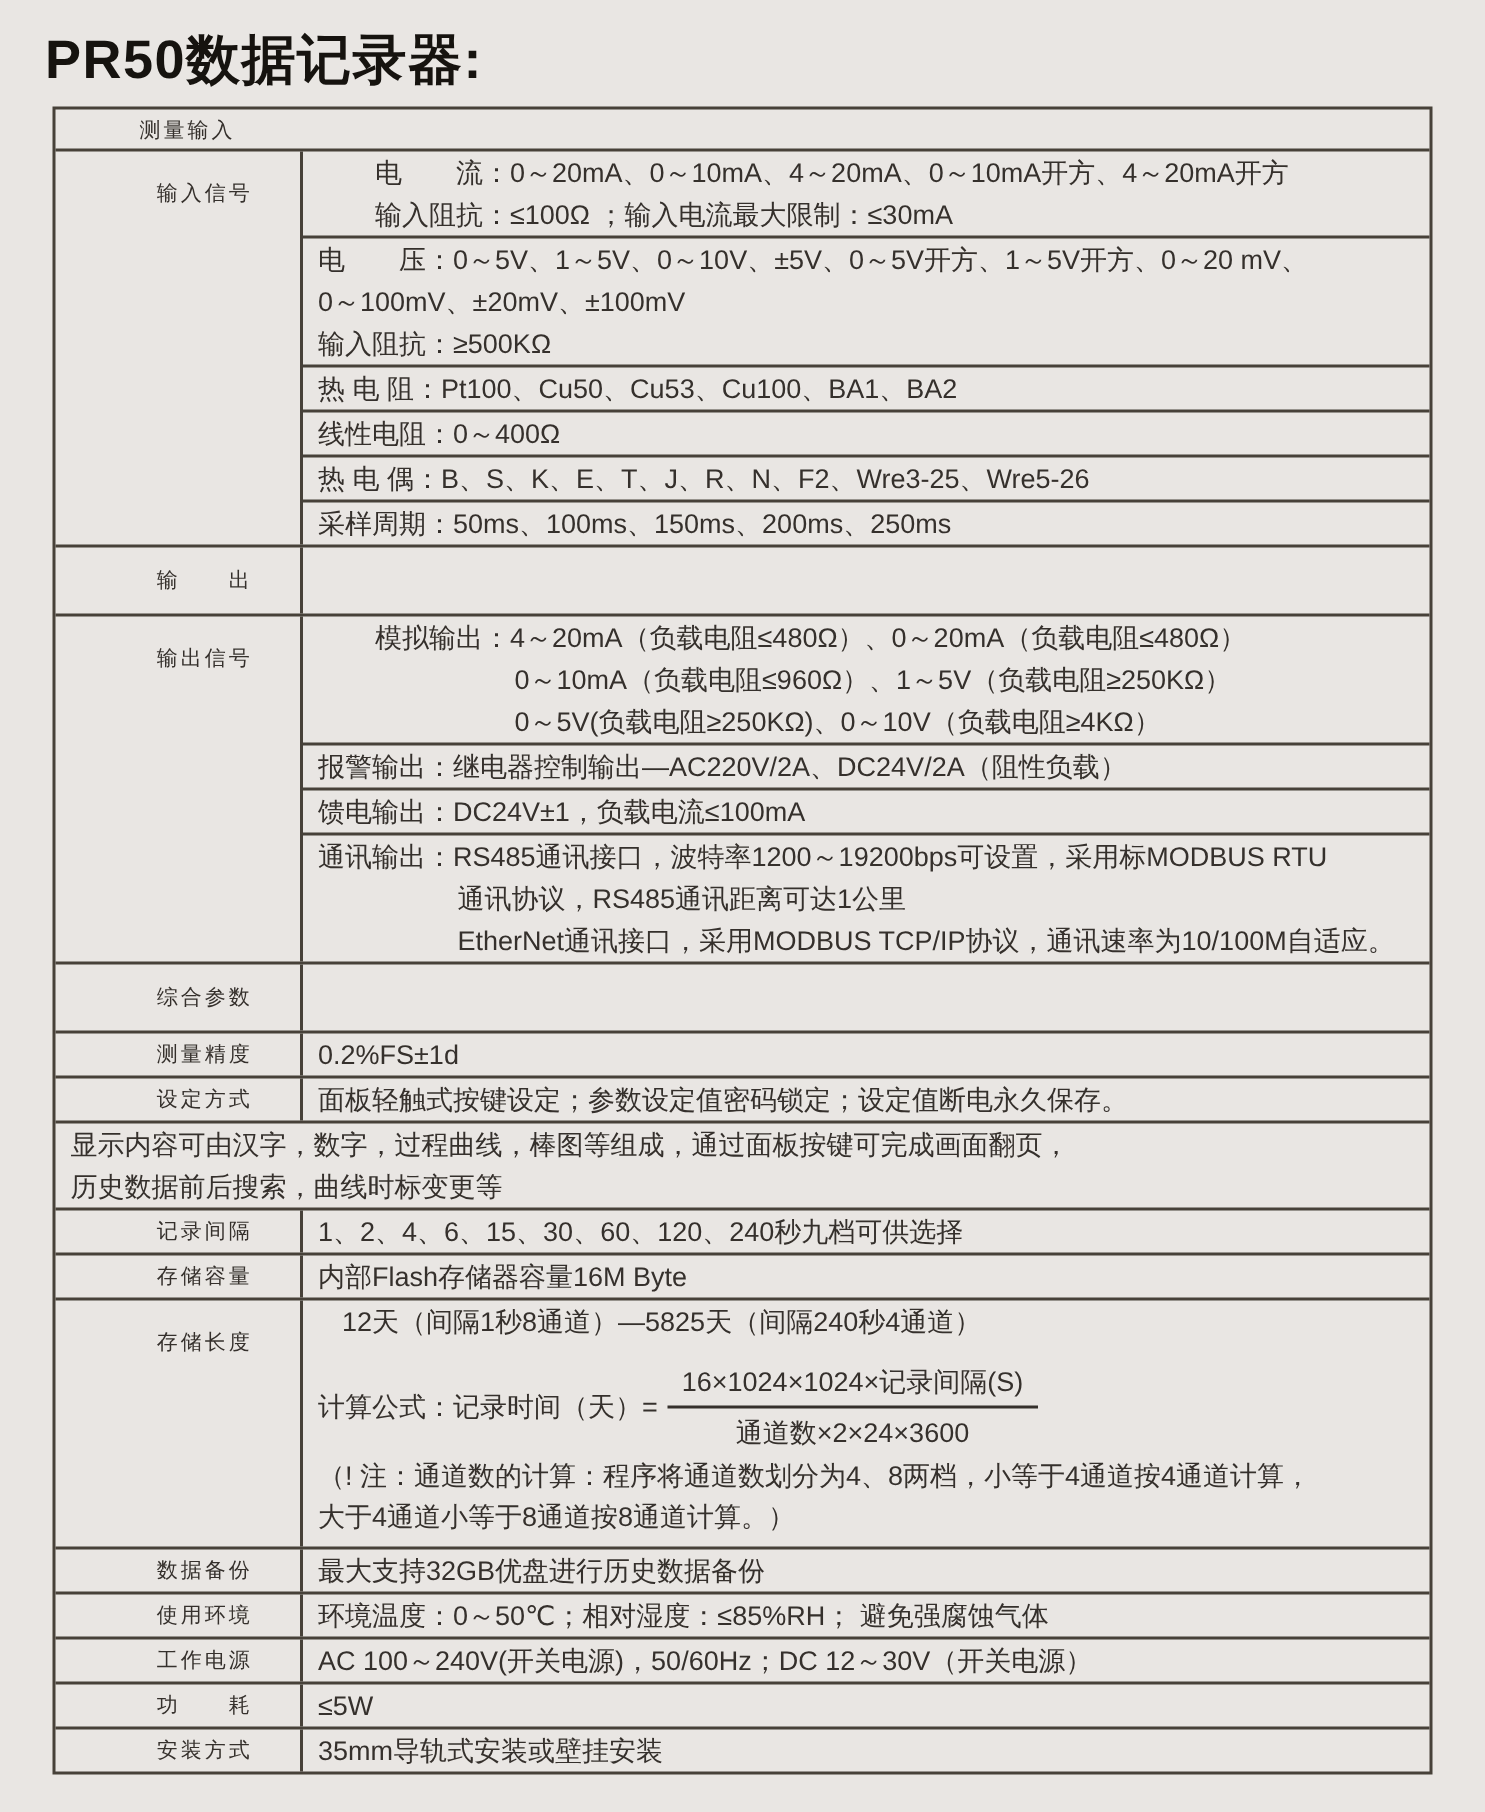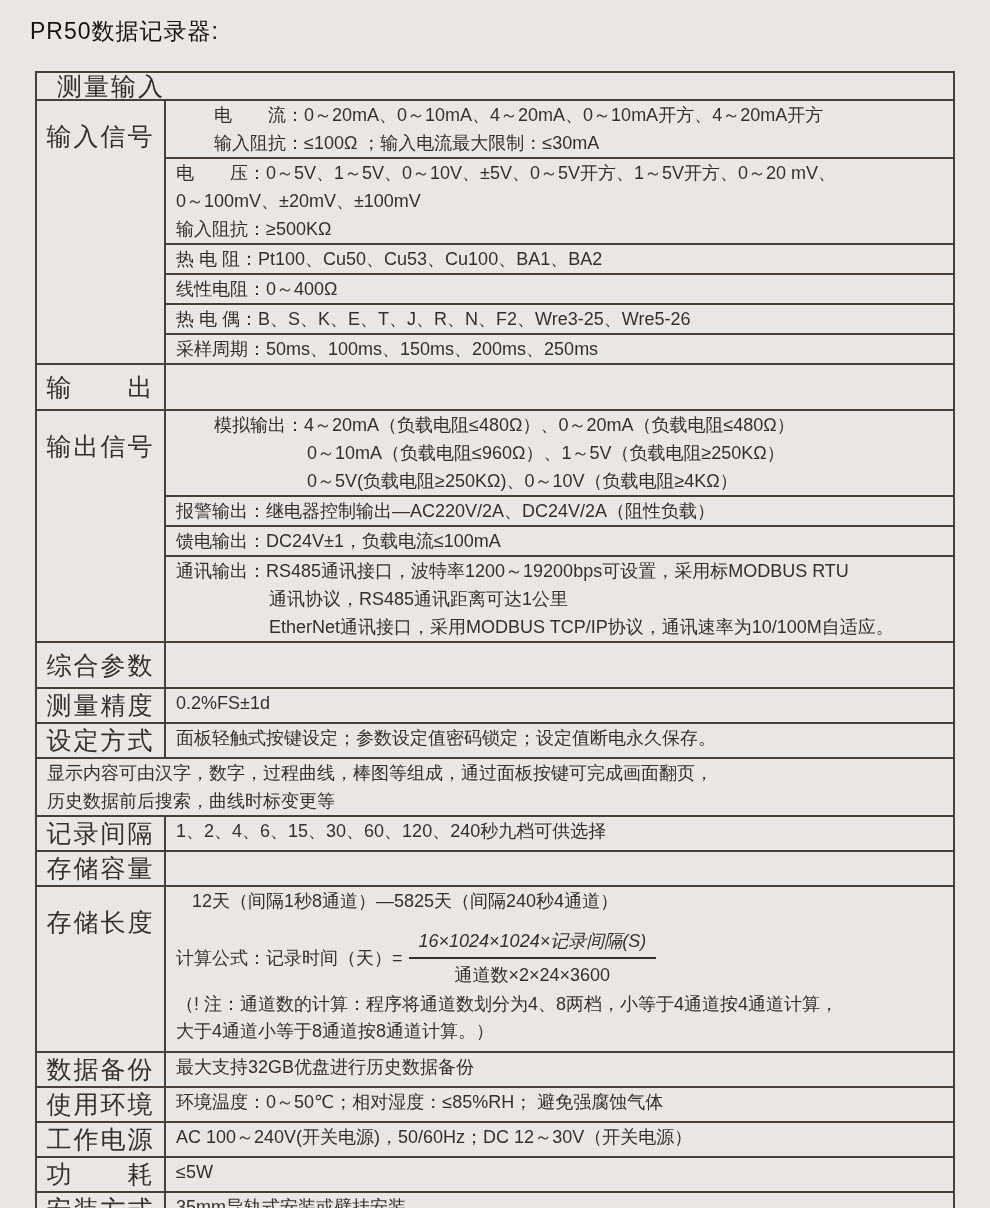--- a/index.html
+++ b/index.html
@@ -13,36 +13,37 @@
   .page{
     width:990px;height:1208px;
     background:var(--bg);
     font-family:"Liberation Sans","DejaVu Sans",sans-serif;
     color:var(--text);
     overflow:hidden;
     position:relative;
   }
   .title{
     position:absolute;left:30px;top:16px;
-    font-size:23px;font-weight:normal;color:var(--title);
+    font-size:36px;font-weight:bold;color:var(--title);
     letter-spacing:1px;
   }
   .spec-table{
     position:absolute;left:35px;top:71px;
     width:920px;
     border:2px solid var(--line);
     background:var(--bg);
   }
   .row{display:flex;border-top:2px solid var(--line);}
   .row:first-child{border-top:none;}
   .row.section-full{display:block;}
   .section-label,.label-cell{
-    font-size:25px;
+    font-size:14px;
     letter-spacing:2px;
     color:var(--text);
+    margin-left:36px;
   }
   .row.section-full .section-label{
     display:block;height:26px;line-height:26px;padding-left:20px;
     white-space:nowrap;
   }
   .label-cell{
     flex:0 0 129px;width:129px;
     border-right:2px solid var(--line);
     display:flex;justify-content:center;align-items:center;
     height:auto;min-height:26px;
@@ -63,21 +64,21 @@
   .row.section-split .label-cell{height:44px;min-height:26px;}
   
   .storage-cell{padding:0 0 6px 0;}
   .storage-cell .intro{height:28px;line-height:28px;padding-left:26px;font-size:18px;white-space:nowrap;}
   .formula-row{
     display:flex;align-items:center;
     margin-top:14px;padding-left:10px;
     font-size:18px;white-space:nowrap;
   }
   .frac{display:inline-block;text-align:center;margin-left:6px;}
-  .frac .num{display:block;padding:0 10px 4px 10px;border-bottom:2px solid var(--text);font-style:italic;}
+  .frac .num{display:block;padding:0 10px 4px 10px;border-bottom:2px solid var(--text);}
   .frac .den{display:block;padding-top:4px;}
   .note{margin-top:4px;}
   .note .line{height:27px;line-height:27px;}
 </style>
 </head>
 <body>
 
 <div class="page">
   <div class="title">PR50数据记录器:</div>
   <div class="spec-table" id="spec-table">
@@ -158,20 +159,23 @@
         </div>
       </div>
       <div class="row">
         <div class="label-cell">记录间隔</div>
         <div class="content-cell">
           <div class="line">1、2、4、6、15、30、60、120、240秒九档可供选择</div>
         </div>
       </div>
       <div class="row">
         <div class="label-cell">存储容量</div>
+        <div class="content-cell">
+          <div class="line">内部Flash存储器容量16M Byte</div>
+        </div>
       </div>
       <div class="row top-label">
         <div class="label-cell">存储长度</div>
         <div class="content-cell storage-cell">
           <div class="intro">12天（间隔1秒8通道）—5825天（间隔240秒4通道）</div>
           <div class="formula-row">
             <span>计算公式：记录时间（天）=</span>
             <span class="frac">
               <span class="num">16×1024×1024×记录间隔(S)</span>
               <span class="den">通道数×2×24×3600</span>

